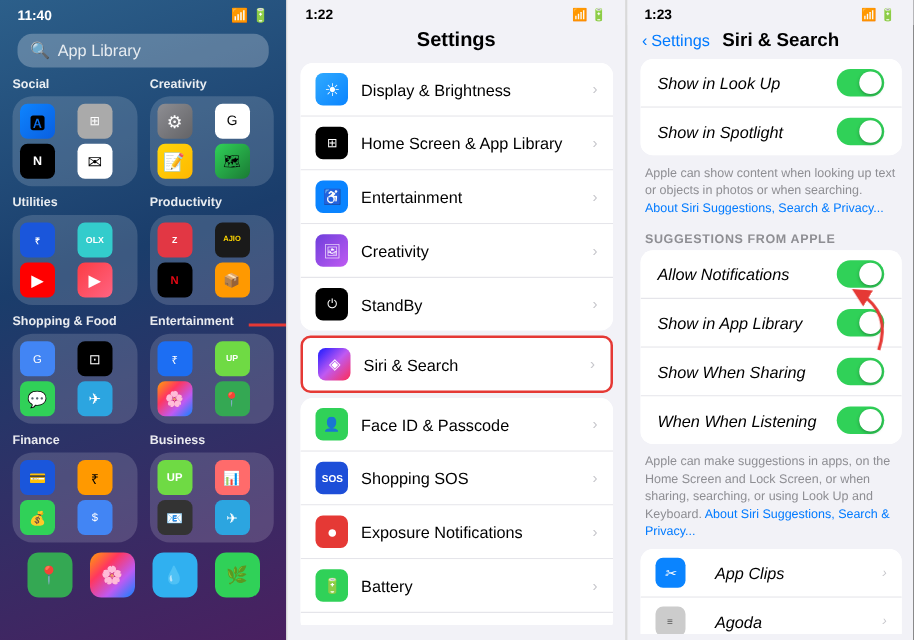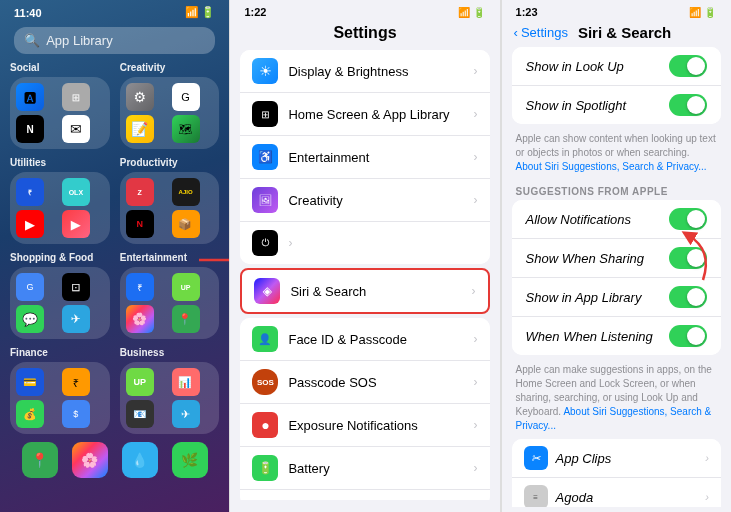--- a/index.html
+++ b/index.html
@@ -272,21 +272,21 @@
       border-radius: 6px;
       flex-shrink: 0;
       display: flex;
       align-items: center;
       justify-content: center;
       font-size: 12px;
     }
 
     .ar-appclips { background: #0a84ff; color: #fff; }
 
-    .app-row-label { flex: 1; }
+    .app-row-label { flex: 1; margin-left: 16px; }
     .app-row-chevron { color: #c7c7cc; font-size: 11px; }
 
     svg.arrow-svg {
       position: absolute;
       pointer-events: none;
     }
   </style>
 </head>
 <body>
 
@@ -431,20 +431,21 @@
       </div>
 
       <div class="settings-item">
         <div class="settings-icon" style="background:linear-gradient(135deg,#6e3fdb,#bf5af2);color:#fff;font-size:11px;">🖼</div>
         <span class="settings-label">Creativity</span>
         <span class="settings-chevron">›</span>
       </div>
 
       <div class="settings-item">
         <div class="settings-icon" style="background:#000;color:#fff;font-size:10px;">⏻</div>
+        <span class="settings-label">StandBy</span>
         <span class="settings-chevron">›</span>
       </div>
     </div>
 
     <div style="position:relative;margin:4px 10px;">
       <div class="settings-item" style="border:2px solid #e53935;border-radius:8px;background:#fff;margin:0;padding:8px 12px;">
         <div class="settings-icon" style="background:linear-gradient(135deg,#1a1aff 0%,#bf5af2 50%,#ff2d55 100%);border-radius:6px;width:26px;height:26px;display:flex;align-items:center;justify-content:center;font-size:12px;color:#fff;">◈</div>
         <span class="settings-label">Siri &amp; Search</span>
         <span class="settings-chevron">›</span>
       </div>
@@ -452,22 +453,22 @@
 
     <div class="settings-list" style="margin-top:4px;">
 
       <div class="settings-item">
         <div class="settings-icon" style="background:#30d158;color:#fff;font-size:11px;">👤</div>
         <span class="settings-label">Face ID &amp; Passcode</span>
         <span class="settings-chevron">›</span>
       </div>
 
       <div class="settings-item">
-        <div class="settings-icon" style="background:#c2410c;color:#fff;font-size:8px;font-weight:700;border-radius:12px;">SOS</div>
-        <span class="settings-label">Passcode SOS</span>
+        <div class="settings-icon" style="background:#1d4ed8;color:#fff;font-size:8px;font-weight:700;">SOS</div>
+        <span class="settings-label">Shopping SOS</span>
         <span class="settings-chevron">›</span>
       </div>
 
       <div class="settings-item">
         <div class="settings-icon" style="background:#e53935;color:#fff;font-size:14px;">●</div>
         <span class="settings-label">Exposure Notifications</span>
         <span class="settings-chevron">›</span>
       </div>
 
       <div class="settings-item">
@@ -518,25 +519,25 @@
     </div>
 
     <div class="section-label">SUGGESTIONS FROM APPLE</div>
 
     <div class="section-block">
       <div class="toggle-row">
         <span class="toggle-label">Allow Notifications</span>
         <div class="toggle"></div>
       </div>
       <div class="toggle-row">
+        <span class="toggle-label">Show in App Library</span>
+        <div class="toggle"></div>
+      </div>
+      <div class="toggle-row">
         <span class="toggle-label">Show When Sharing</span>
-        <div class="toggle"></div>
-      </div>
-      <div class="toggle-row">
-        <span class="toggle-label">Show in App Library</span>
         <div class="toggle"></div>
       </div>
       <div class="toggle-row" style="border-bottom:none;">
         <span class="toggle-label">When When Listening</span>
         <div class="toggle"></div>
       </div>
     </div>
 
     <div class="hint-text">
       Apple can make suggestions in apps, on the Home Screen and Lock Screen, or when sharing, searching, or using Look Up and Keyboard. <a>About Siri Suggestions, Search &amp; Privacy...</a>

